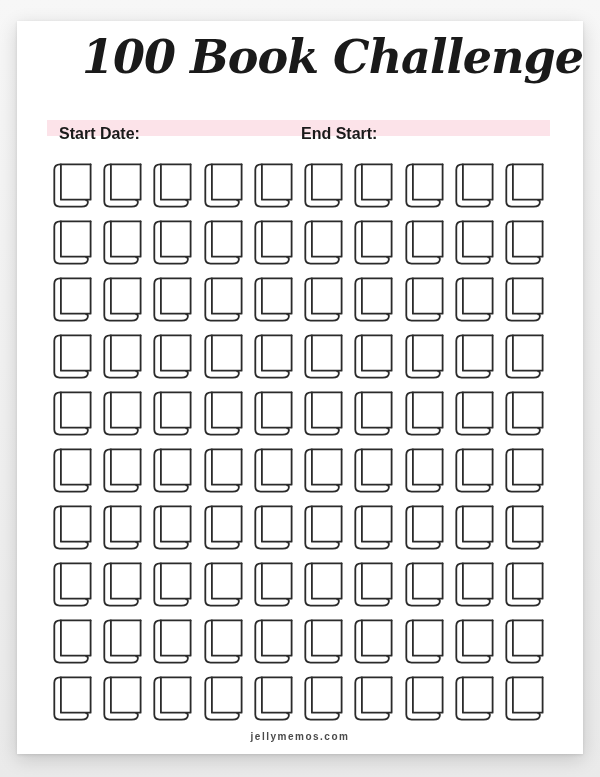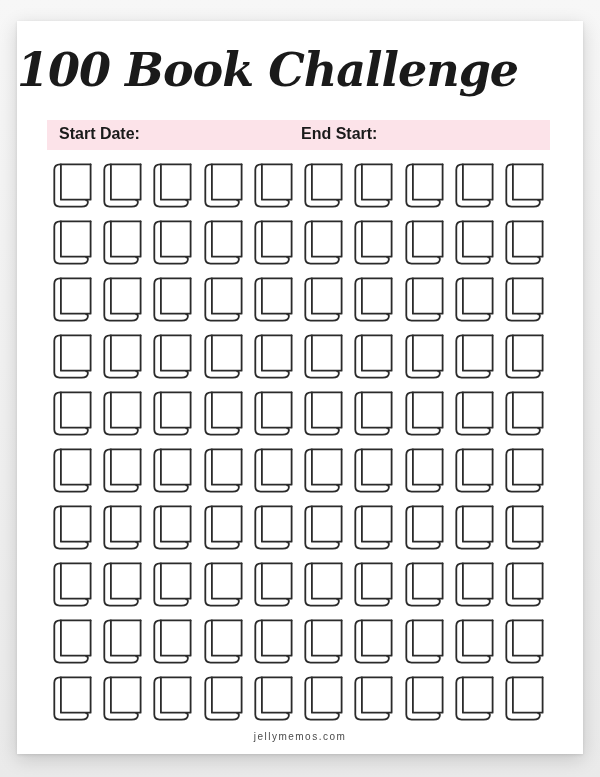--- a/index.html
+++ b/index.html
@@ -12,33 +12,33 @@
   .stage { position: relative; width: 600px; height: 777px; }
 
   .page {
     position: absolute; left: 17px; top: 21px;
     width: 566px; height: 733px;
     background: var(--page-bg, #ffffff);
     box-shadow: 0 1px 3px rgba(0,0,0,0.10), 0 5px 18px rgba(0,0,0,0.16);
   }
 
   .title {
-    position: absolute; top: 16px; left: 0; width: 100%;
-    text-align: left;
+    position: absolute; top: 3px; left: 0; width: 100%;
+    text-align: right;
     font-family: "DejaVu Serif", serif;
     font-style: italic; font-weight: bold;
     font-size: 46px; line-height: 66px;
     letter-spacing: -1px;
     color: var(--ink, #1a1a1a);
     white-space: nowrap;
   }
 
   .date-bar {
     position: absolute; left: 30px; top: 99px;
-    width: 503px; height: 30px;
+    width: 503px; height: 16px;
     background: var(--accent-pink, #fce3e9);
     padding-left: 23px;
   }
   .date-label {
     position: absolute; top: 0; height: 28px; line-height: 28px;
     font-weight: bold; font-size: 16px;
     color: var(--ink, #1a1a1a);
     white-space: nowrap;
   }
   .date-label.start { left: 12px; }
@@ -50,21 +50,21 @@
   .book-row {
     display: flex; justify-content: space-between;
     height: 45px; margin-bottom: 12px;
   }
   .book-slot { width: 40px; height: 45px; }
   .book-slot svg { display: block; width: 40px; height: 45px; }
 
   .footer {
     position: absolute; left: 0; bottom: 12px; width: 100%;
     text-align: center;
-    font-size: 10px; font-weight: normal;
+    font-size: 10px; font-weight: bold;
     letter-spacing: 1.5px;
     color: #4a4a4a;
   }
 </style>
 <style>.book-stroke{stroke:#2b2b2b;}</style></head>
 <body>
 
 <div class="stage">
   <div class="page">
 

